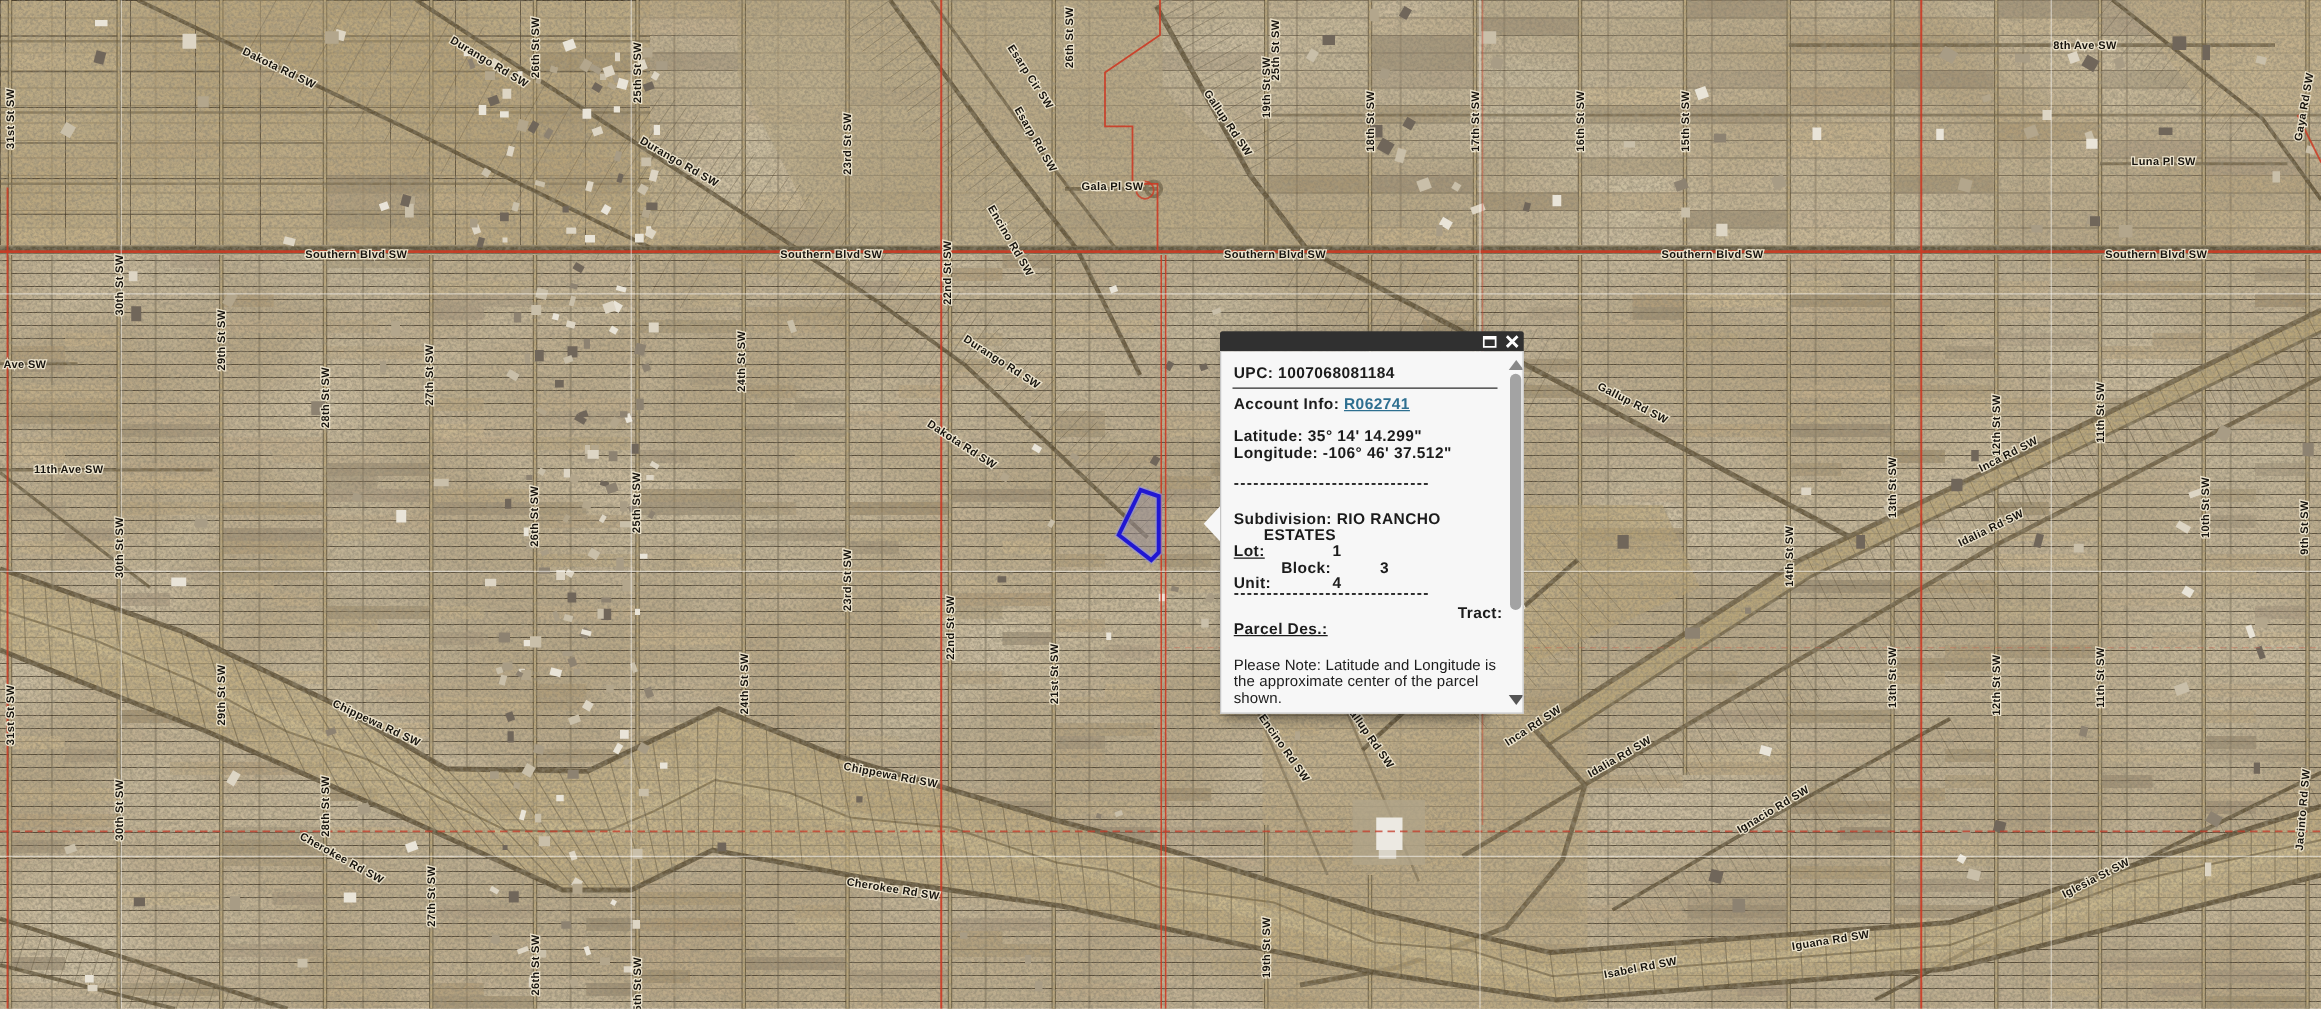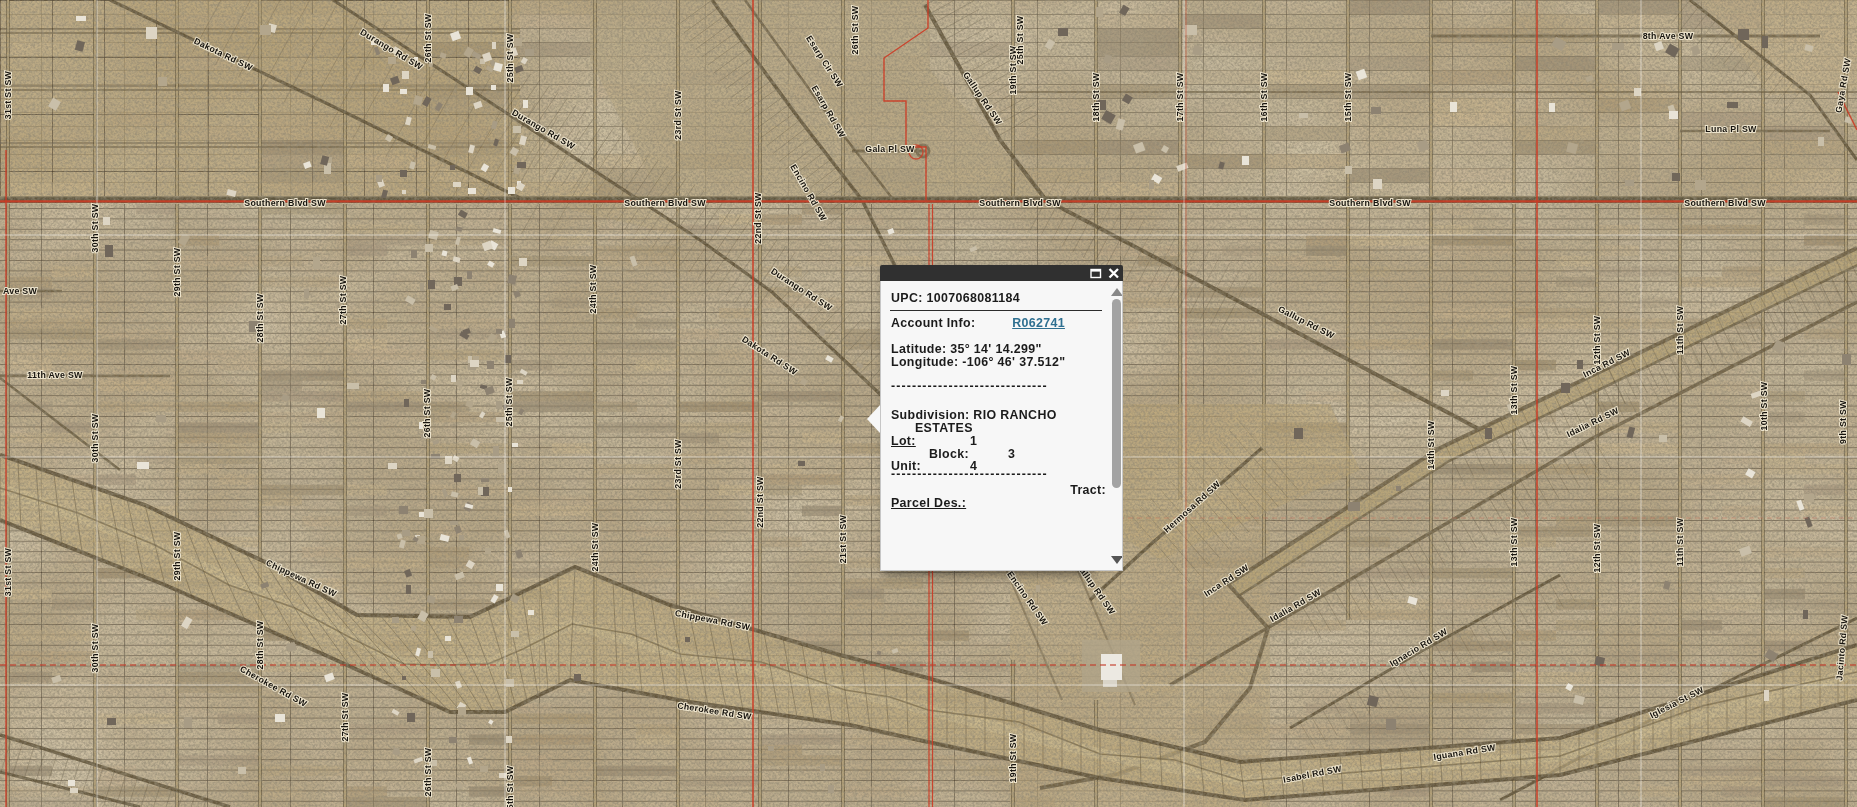--- a/index.html
+++ b/index.html
@@ -1,33 +1,33 @@
 <!DOCTYPE html>
 <html><head><meta charset="utf-8">
 <style>
 html,body { margin:0; padding:0; width:1857px; height:807px; overflow:hidden;
   font-family:"Liberation Sans", sans-serif; }
 #map { position:absolute; left:0; top:0; width:1857px; height:807px; }
-#popup { position:absolute; left:880px; top:265px; width:211px; height:306px;
+#popup { position:absolute; left:976px; top:265px; width:211px; height:306px;
   box-shadow:3px 4px 9px rgba(0,0,0,0.4); }
 #pp-head { position:absolute; left:0; top:0; width:243px; height:16px; background:#303030;
   border-radius:2px 2px 0 0; }
 #ic-max { position:absolute; right:21px; top:3px; }
 #ic-close { position:absolute; right:3px; top:2px; }
 #pp-body { position:absolute; left:0; top:16px; width:243px; height:290px; background:#f7f7f7;
   overflow:hidden; box-sizing:border-box; border:1px solid #c6c6c6; border-top:none; }
 .ln { position:absolute; left:10px; width:215px; font-size:12.4px; letter-spacing:0.35px;
   color:#1b1b1b; line-height:13px; }
 .ln b { font-weight:bold; }
 .val { position:absolute; left:79px; font-weight:bold; }
 .dash { letter-spacing:1.1px; font-weight:bold; }
 .note { font-size:12px; letter-spacing:0.1px; width:232px; }
 #pp-rule { position:absolute; left:9px; top:29px; width:212px; height:0;
   border-top:1.6px solid #2c2c2c; }
-#pp-link { color:#2e6f90; text-decoration:underline;margin-left:33px; }
+#pp-link { color:#2e6f90; text-decoration:underline; }
 #sb-up { position:absolute; left:230px; top:7px; width:0; height:0;
   border-left:6px solid transparent; border-right:6px solid transparent; border-bottom:8px solid #888; }
 #sb-thumb { position:absolute; left:231px; top:18px; width:9px; height:189px; background:#a3a3a3;
   border-radius:4.5px; }
 #sb-down { position:absolute; left:230px; top:275px; width:0; height:0;
   border-left:6px solid transparent; border-right:6px solid transparent; border-top:8px solid #555; }
 #pp-arrow { position:absolute; left:-13px; top:140px; width:0; height:0;
   border-top:14px solid transparent; border-bottom:14px solid transparent; border-right:13px solid #f7f7f7; }
 </style></head>
 <body>
@@ -1090,20 +1090,21 @@
     <div class="ln" style="top:75px;"><b>Longitude: -106° 46' 37.512"</b></div>
     <div class="ln dash" style="top:99px;">------------------------------</div>
     <div class="ln" style="top:128px;"><b>Subdivision: RIO RANCHO</b></div>
     <div class="ln" style="top:141px;padding-left:24px;"><b>ESTATES</b></div>
     <div class="ln" style="top:154px;text-decoration:underline;"><b>Lot:</b><span class="val">1</span></div>
     <div class="ln" style="top:167px;margin-left:38px;"><b>Block:</b><span class="val">3</span></div>
     <div class="ln" style="top:179px;"><b>Unit:</b><span class="val">4</span></div>
     <div class="ln dash" style="top:187px;">------------------------------</div>
     <div class="ln" style="top:203px;text-align:right;"><b>Tract:</b></div>
     <div class="ln" style="top:216px;text-decoration:underline;"><b>Parcel Des.:</b></div>
+    <div class="ln note" style="top:245px;">Please Note: Latitude and Longitude is<br>the approximate center of the parcel<br>shown.</div>
 
     <div id="sb-up"></div>
     <div id="sb-thumb"></div>
     <div id="sb-down"></div>
   </div>
 
   <div id="pp-arrow"></div>
 </div>
 
 </body></html>

